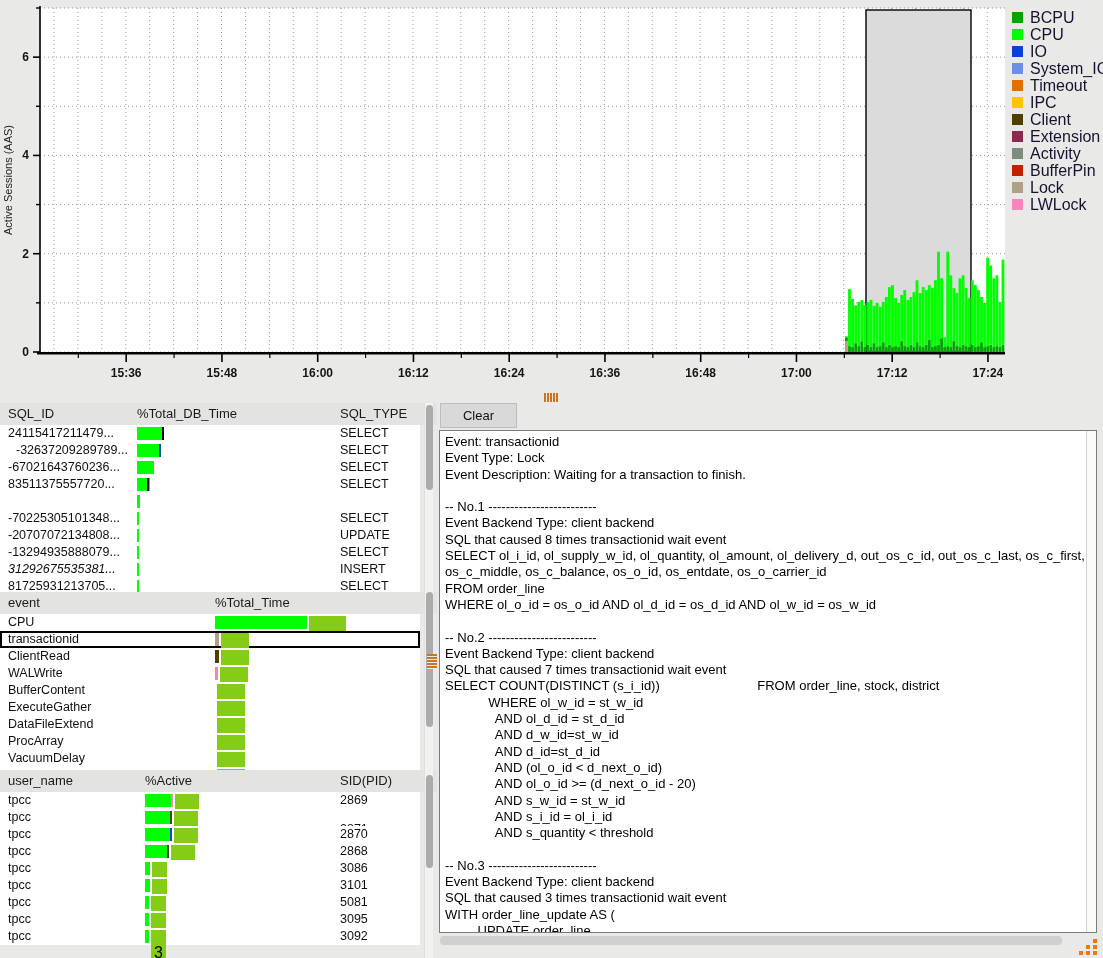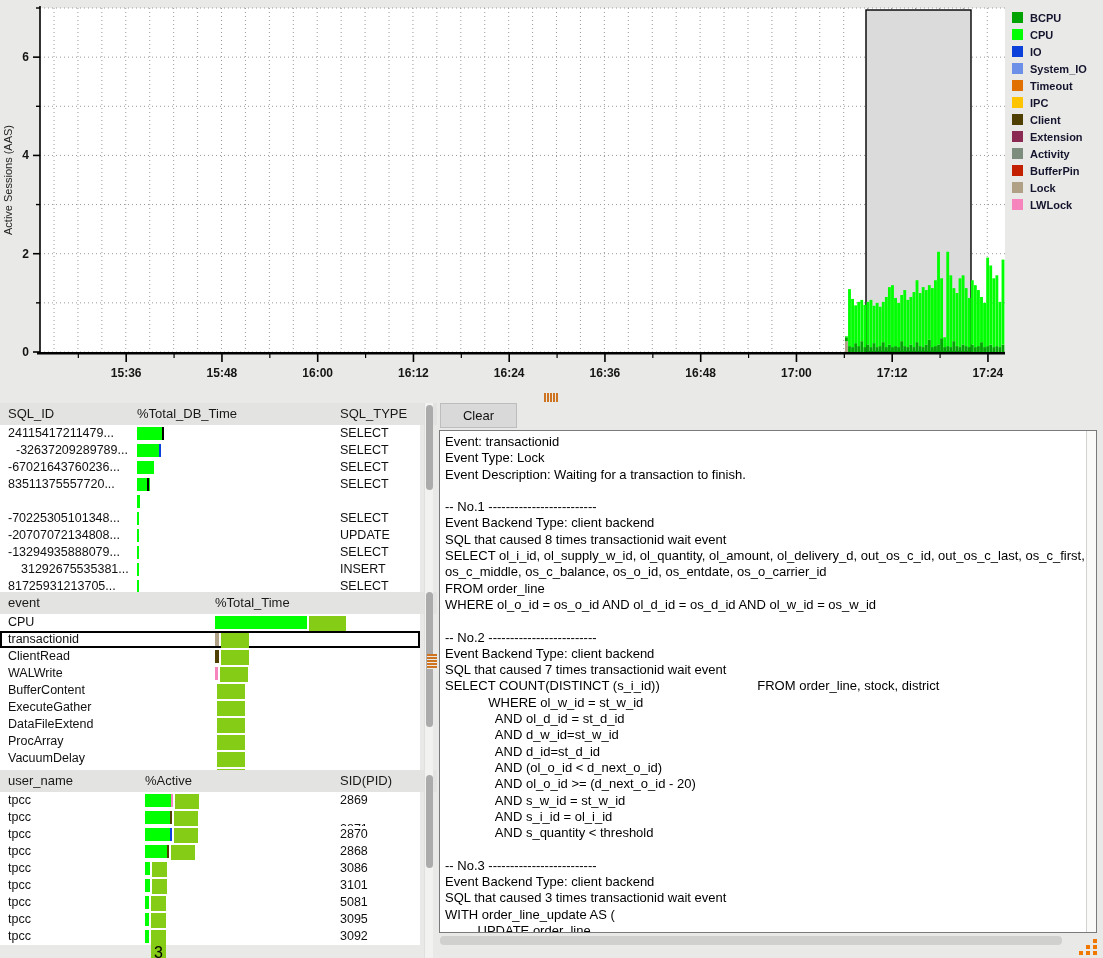--- a/index.html
+++ b/index.html
@@ -6,21 +6,21 @@
   body { background:#E9E9E7; font-family:"Liberation Sans", sans-serif; }
   .screen { position:relative; width:1103px; height:958px; background:#E9E9E7; overflow:hidden; }
 
   
   #chart-svg { position:absolute; left:0; top:0; }
   .tick-label { font:700 12px "Liberation Sans", sans-serif; fill:#141414; }
   .axis-label { font:400 11px "Liberation Sans", sans-serif; fill:#232323; }
   .legend { position:absolute; left:1012px; top:9px; }
   .legend-item { display:flex; align-items:center; height:17px; }
   .legend-swatch { width:11px; height:11px; margin-right:7px; flex:none; }
-  .legend-label { font-size:11px; font-weight:700; color:#14142E; white-space:nowrap; }
+  .legend-label { font-size:16px; font-weight:400; color:#14142E; white-space:nowrap; }
 
   
   .hsplit-grip { position:absolute; left:544px; top:393px; width:14px; height:9px;
     background:repeating-linear-gradient(90deg,#CE7420 0 2px,#E9E9E7 2px 3px); }
   .vsplit-grip { position:absolute; left:427px; top:654px; width:10px; height:15px;
     background:repeating-linear-gradient(180deg,#CE7420 0 2px,#E9E9E7 2px 3px); z-index:5; }
 
   
   .left-panel { position:absolute; left:0; top:403px; width:437px; height:542px; }
   .tsection { position:absolute; left:0; width:437px; overflow:hidden; }
@@ -379,21 +379,21 @@
             <span class="tc" style="left: 340px;">UPDATE</span>
           </div>
           <div class="trow">
             <span class="tc" style="left: 8px;">-13294935888079...</span>
             <span class="tbars" style="left: 137px;">
               <span class="seg" style="background: rgb(0, 255, 0); width: 2px;"></span>
             </span>
             <span class="tc" style="left: 340px;">SELECT</span>
           </div>
           <div class="trow">
-            <span class="tc" style="left: 21px;">31292675535381...</span>
+            <span class="tc" style="left: 8px; font-style: italic;">31292675535381...</span>
             <span class="tbars" style="left: 137px;">
               <span class="seg" style="background: rgb(0, 255, 0); width: 2px;"></span>
             </span>
             <span class="tc" style="left: 340px;">INSERT</span>
           </div>
           <div class="trow">
             <span class="tc" style="left: 8px;">81725931213705...</span>
             <span class="tbars" style="left: 137px;">
               <span class="seg" style="background: rgb(0, 255, 0); width: 2px;"></span>
             </span>

